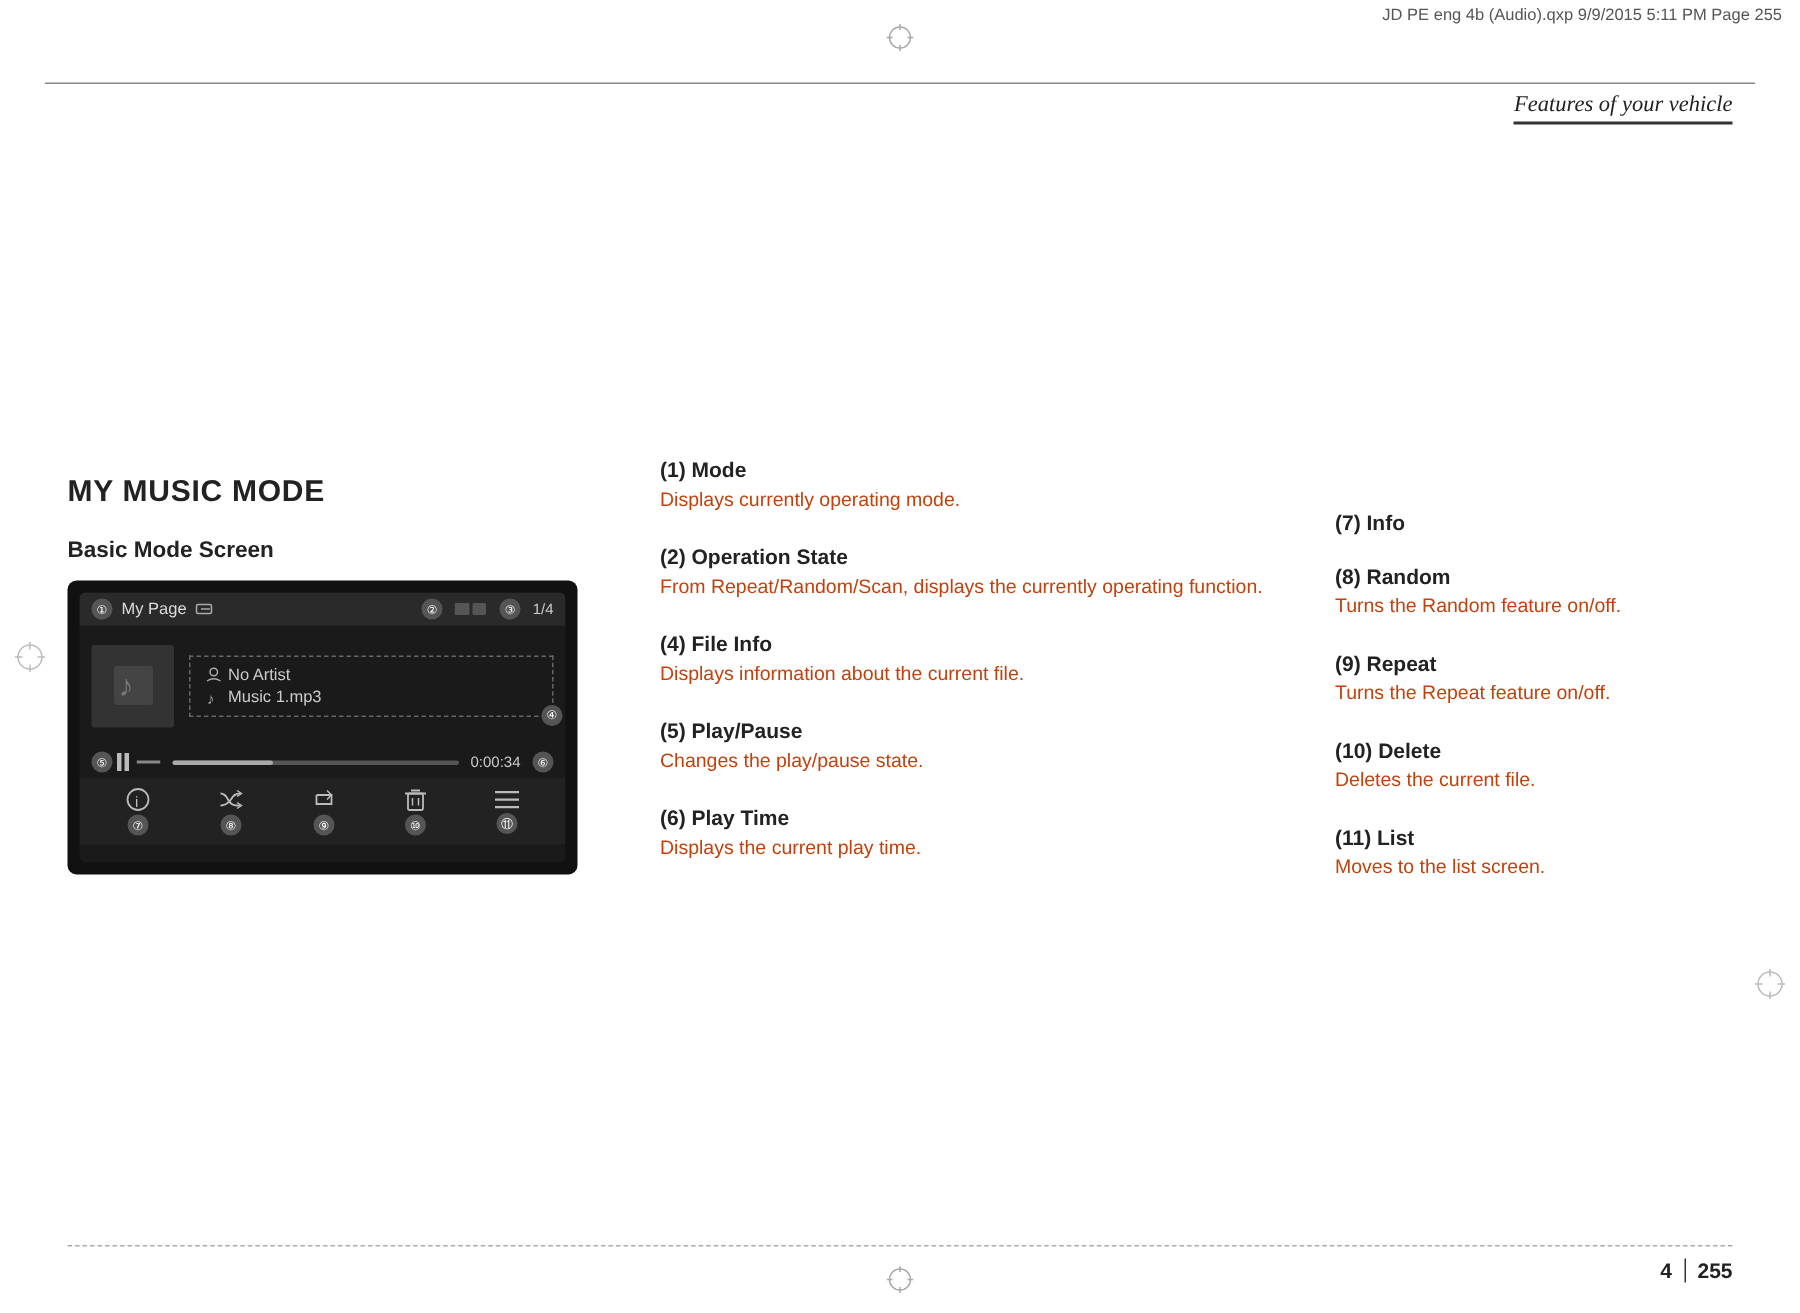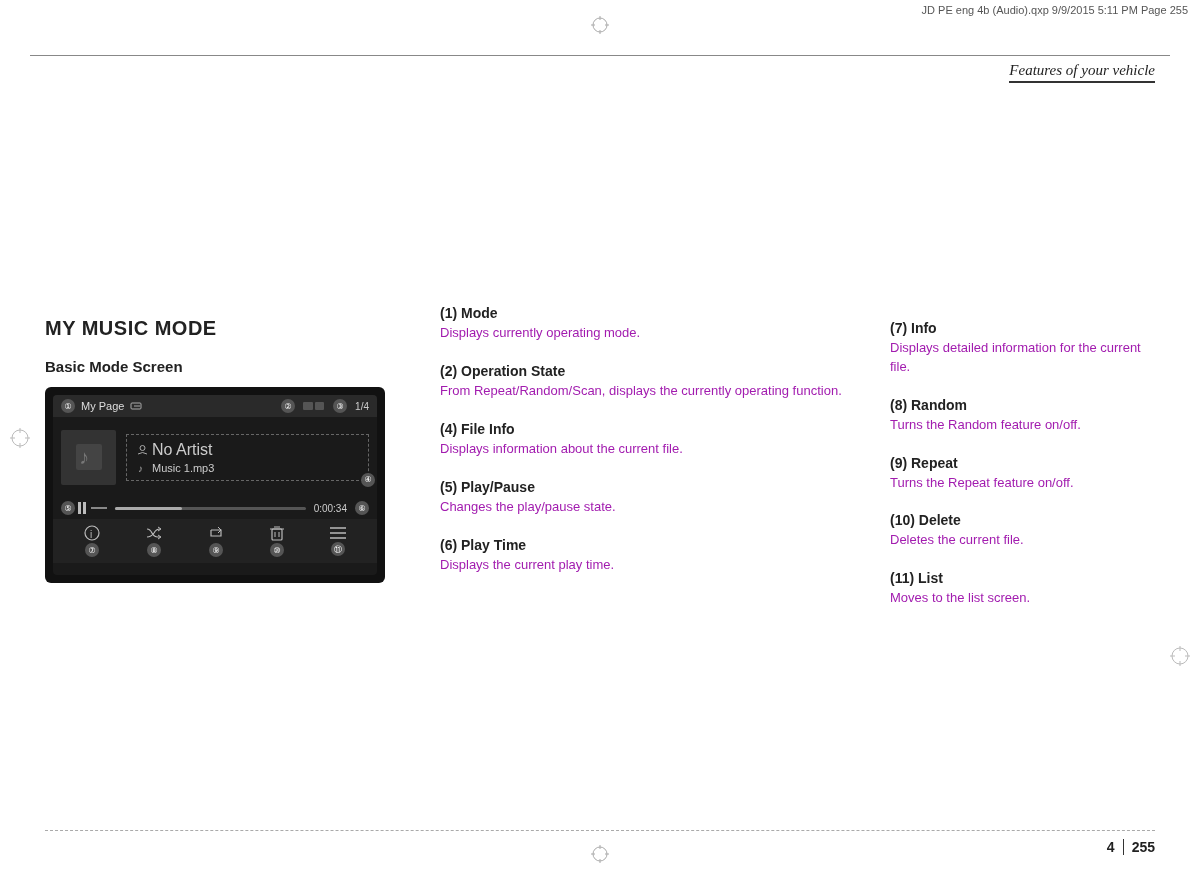--- a/index.html
+++ b/index.html
@@ -172,21 +172,21 @@
       padding: 6px 10px;
       flex: 1;
       display: flex;
       flex-direction: column;
       gap: 3px;
       position: relative;
     }
 
     .track-artist {
       color: #ccc;
-      font-size: 16px;
+      font-size: 11px;
       font-family: Arial, sans-serif;
       display: flex;
       align-items: center;
       gap: 4px;
     }
 
     .track-name {
       color: #ccc;
       font-size: 11px;
       font-family: Arial, sans-serif;
@@ -278,21 +278,21 @@
       font-size: 14px;
       font-weight: bold;
       font-family: Arial, sans-serif;
       margin-bottom: 3px;
     }
 
     .desc-text {
       font-size: 13px;
       font-family: Arial, sans-serif;
       line-height: 1.45;
-      color: #a21caf;
+      color: #c2410c;
     }
 
     
     .footer {
       position: absolute;
       bottom: 20px;
       left: 45px;
       right: 45px;
     }
 
@@ -509,21 +509,20 @@
     </div>
     <div class="desc-block">
       <div class="desc-num">(6) Play Time</div>
       <div class="desc-text">Displays the current play time.</div>
     </div>
   </div>
 
   <div class="right-col">
     <div class="desc-block">
       <div class="desc-num">(7) Info</div>
-      <div class="desc-text">Displays detailed information for the current file.</div>
     </div>
     <div class="desc-block">
       <div class="desc-num">(8) Random</div>
       <div class="desc-text">Turns the Random feature on/off.</div>
     </div>
     <div class="desc-block">
       <div class="desc-num">(9) Repeat</div>
       <div class="desc-text">Turns the Repeat feature on/off.</div>
     </div>
     <div class="desc-block">

